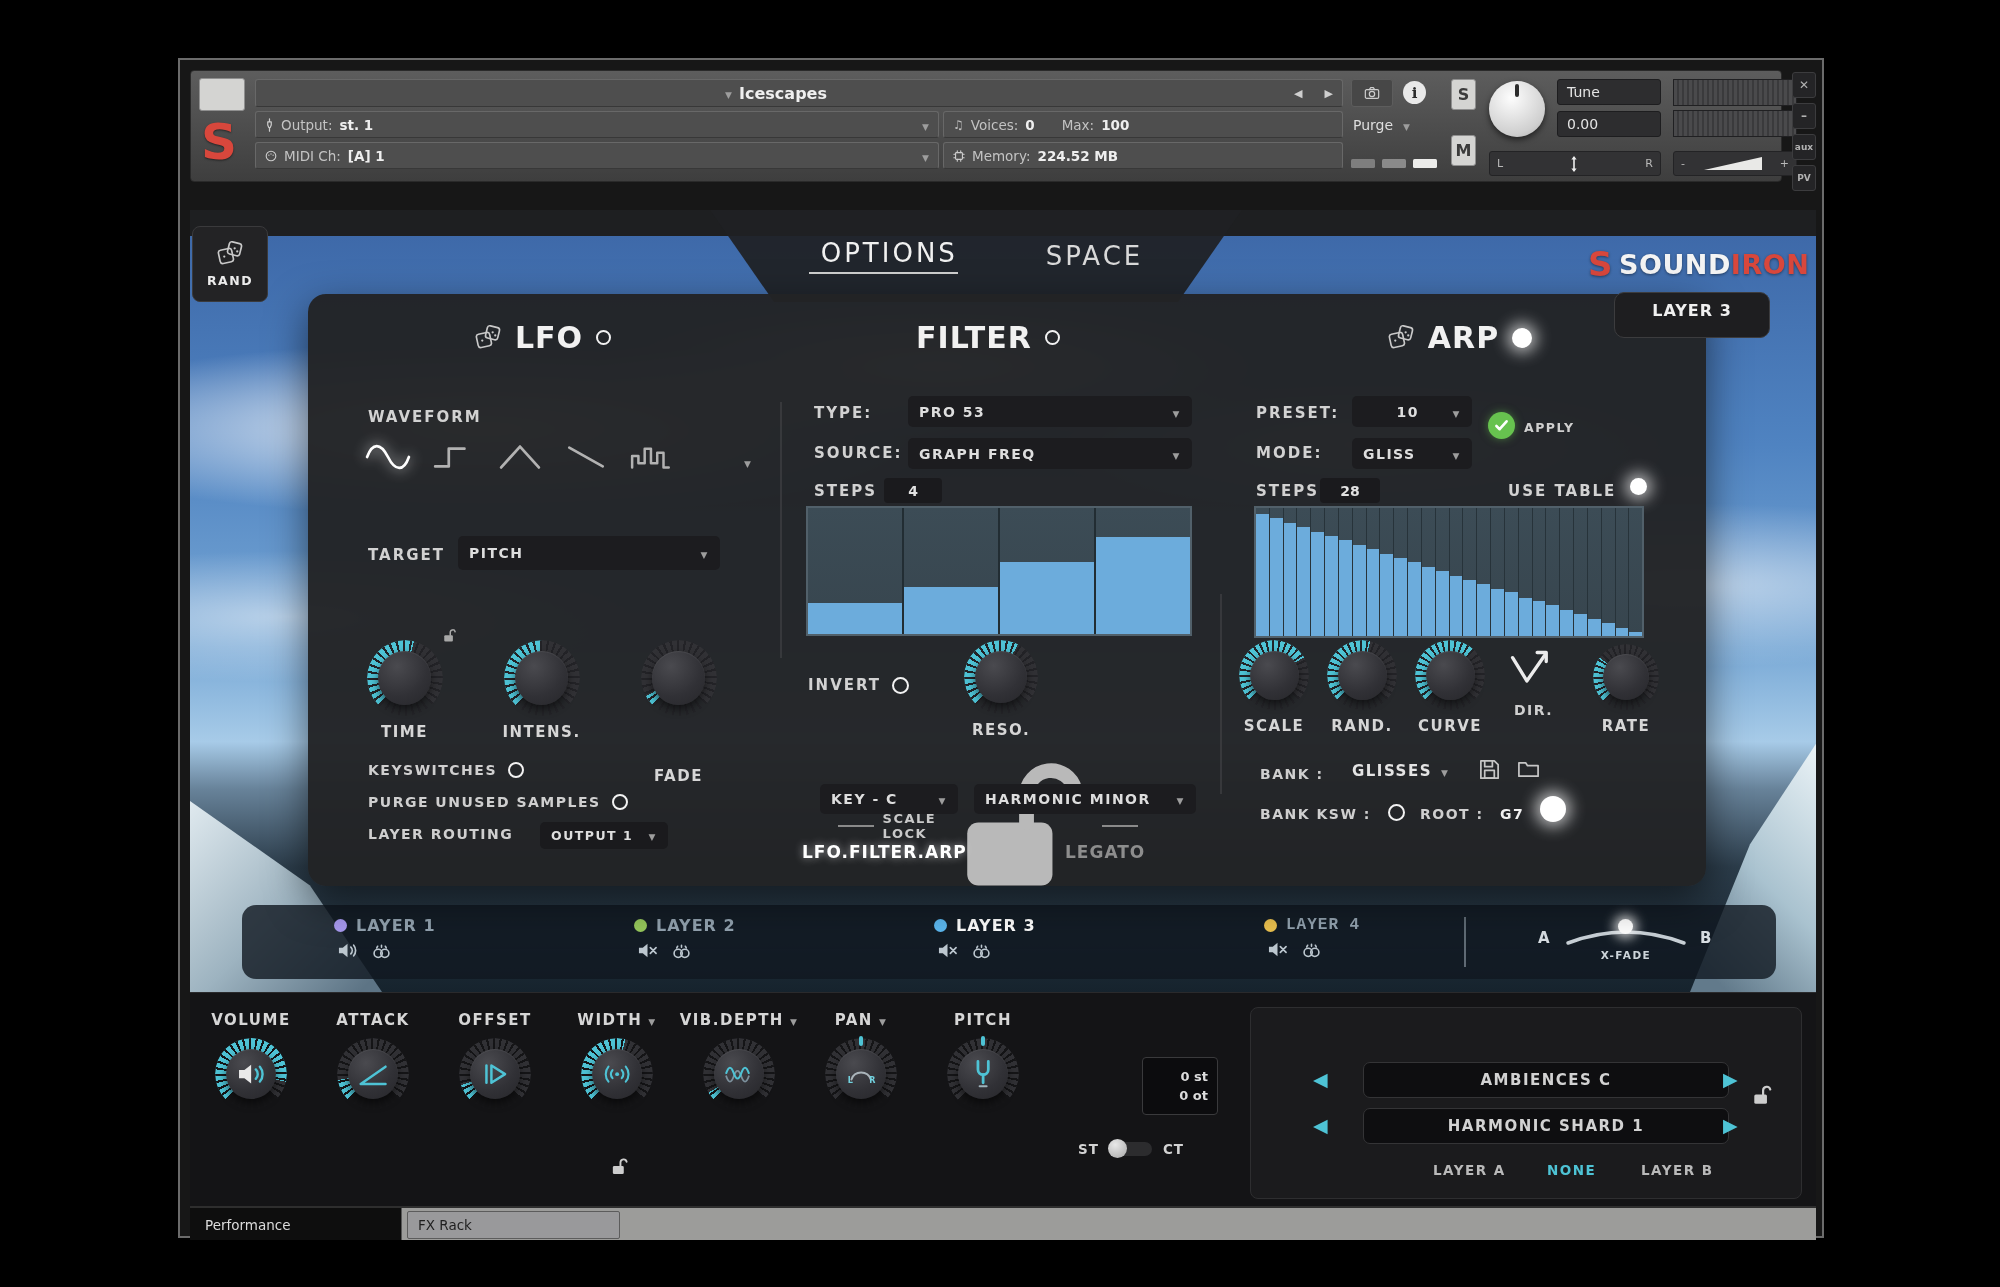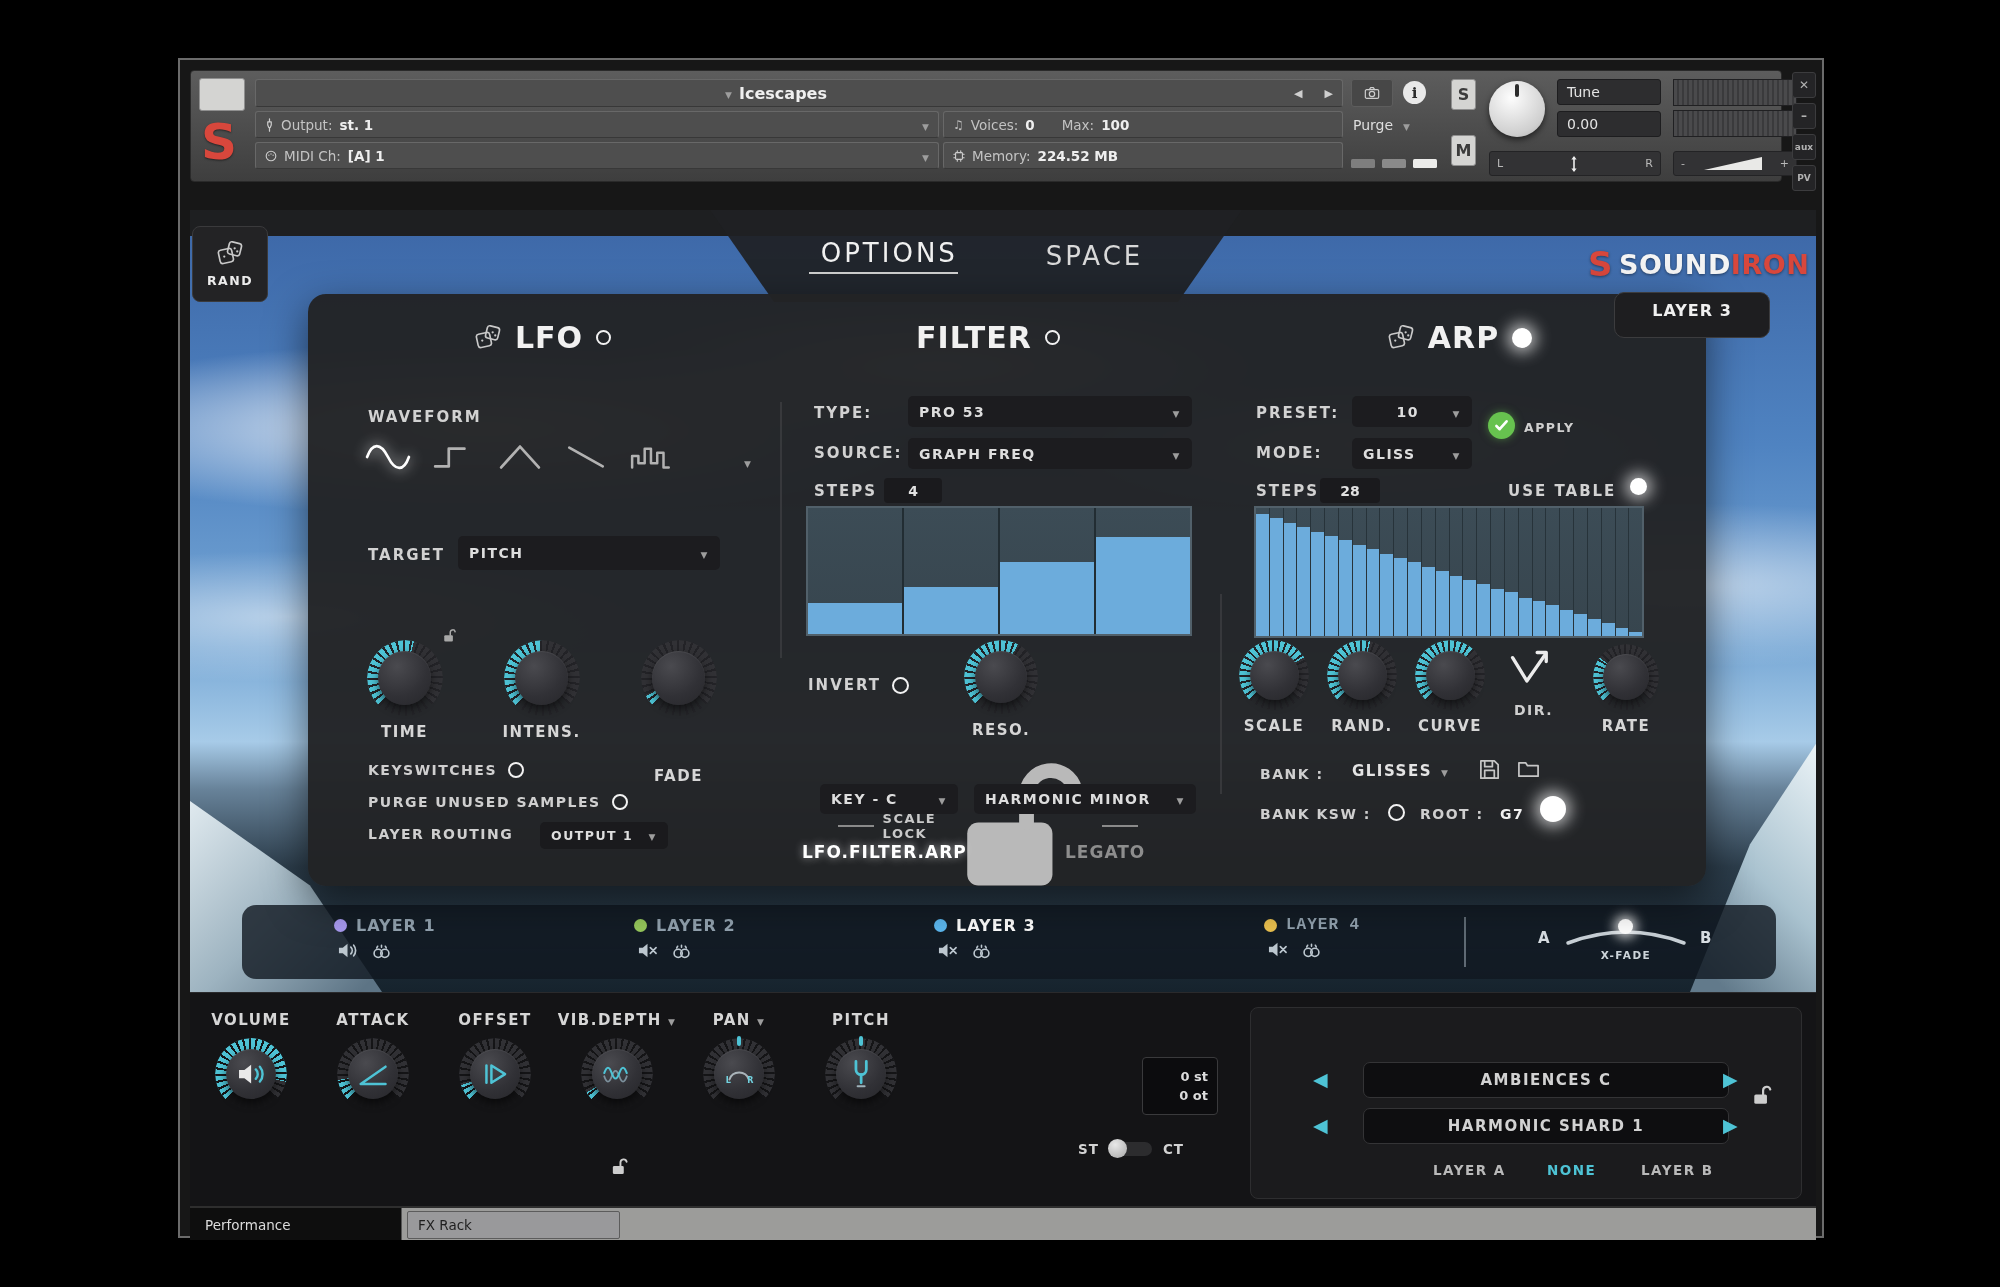--- a/index.html
+++ b/index.html
@@ -873,20 +873,37 @@
                 <div class="kcap">
                   <svg viewBox="0 0 26 22" stroke="var(--teal)" stroke-width="2" fill="none" stroke-linecap="round" stroke-linejoin="round">
                     <path d="M6 4v14"></path>
                     <path d="M10 4l11 7-11 7z"></path>
                   </svg>
                 </div>
               </div>
             </div>
             <div class="kwrap ltop" style="width: 122px;">
               <div class="klabel">
+                <span>WIDTH</span>
+                <span class="dar"></span>
+              </div>
+              <div class="knob" style="height: 72px; width: 72px; --p: 0.55;">
+                <div class="kring"></div>
+                <div class="kticks"></div>
+                <div class="kcap">
+                  <svg viewBox="0 0 28 24" stroke="var(--teal)" stroke-width="1.8" fill="none" stroke-linecap="round">
+                    <circle cx="14" cy="12" r="1.7" fill="var(--teal)" stroke="none"></circle>
+                    <path d="M10 8.5a5.5 5.5 0 0 0 0 7M18 8.5a5.5 5.5 0 0 1 0 7"></path>
+                    <path d="M6.5 5.5a10 10 0 0 0 0 13M21.5 5.5a10 10 0 0 1 0 13"></path>
+                  </svg>
+                </div>
+              </div>
+            </div>
+            <div class="kwrap ltop" style="width: 122px;">
+              <div class="klabel">
                 <span>VIB.DEPTH</span>
                 <span class="dar"></span>
               </div>
               <div class="knob" style="height: 72px; width: 72px; --p: 0.05;">
                 <div class="kring"></div>
                 <div class="kticks"></div>
                 <div class="kcap">
                   <svg viewBox="0 0 30 20" fill="none" stroke-linecap="round">
                     <path d="M3 12q3.5 10 7 0t7 0 7 0" stroke="#8fa8b5" stroke-width="1.7" opacity=".8"></path>
                     <path d="M3 9q3.5-10 7 0t7 0 7 0" stroke="var(--teal)" stroke-width="1.9"></path>

